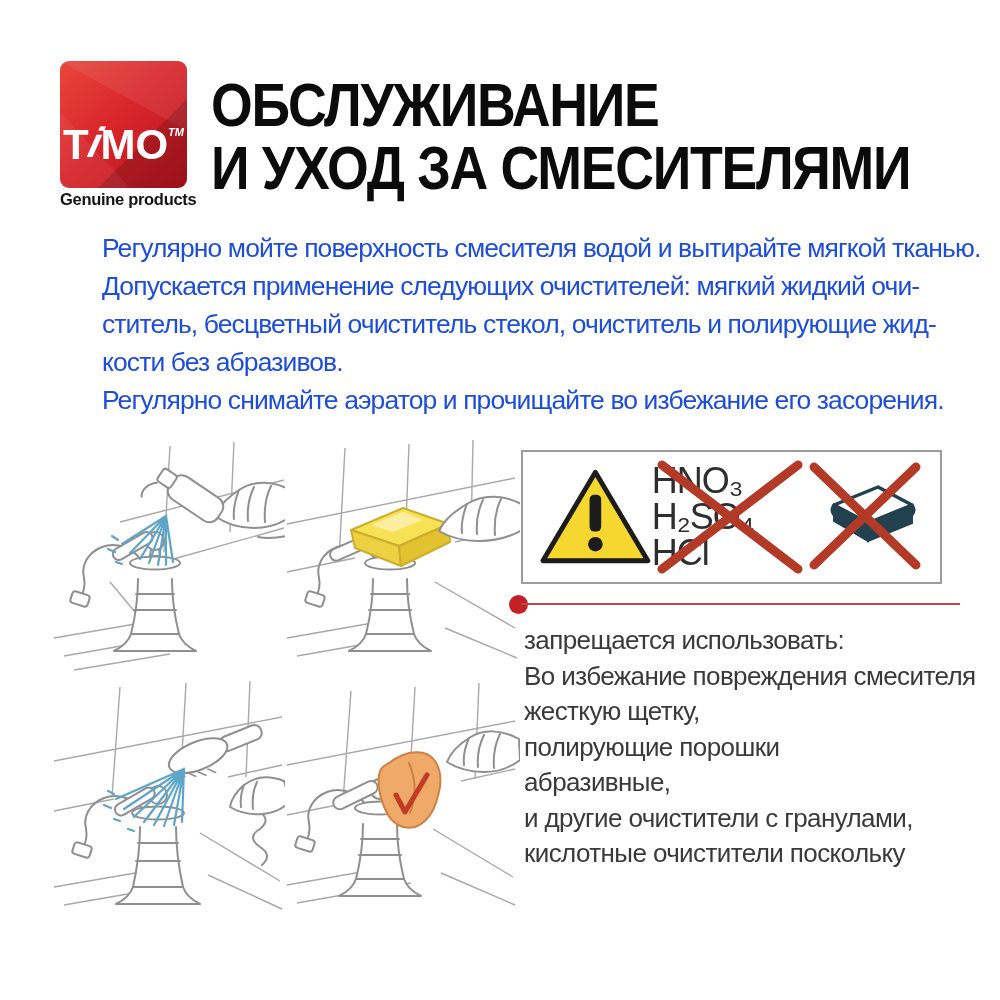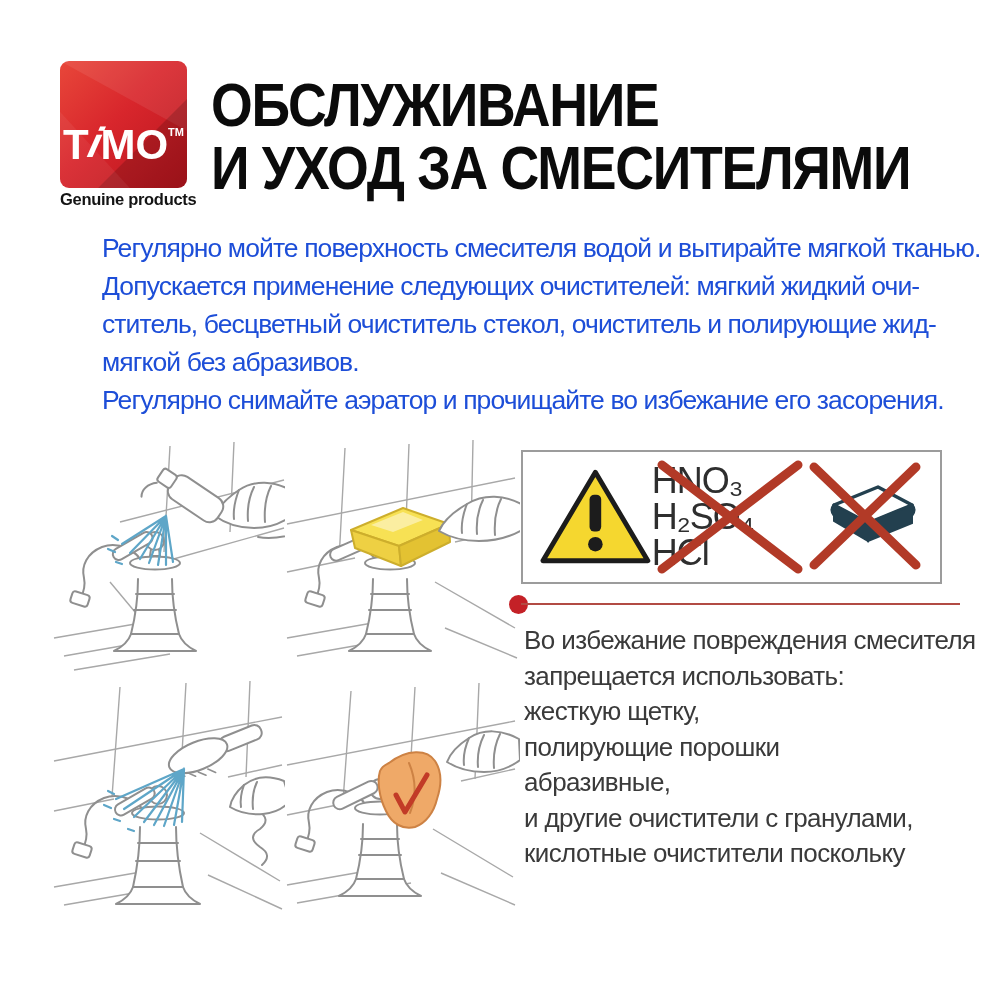--- a/index.html
+++ b/index.html
@@ -11,21 +11,21 @@
         background:linear-gradient(135deg,#e8473a 0%,#d8262c 45%,#b8151e 100%);overflow:hidden;}
   .logo .facet1{position:absolute;inset:0;background:rgba(255,255,255,0.08);
         clip-path:polygon(0 0,100% 0,100% 55%);}
   .logo .facet2{position:absolute;inset:0;background:rgba(0,0,0,0.16);
         clip-path:polygon(100% 30%,100% 100%,30% 100%);}
   .logo .facet3{position:absolute;inset:0;background:rgba(255,255,255,0.06);
         clip-path:polygon(0 100%,0 40%,55% 100%);}
   .brandrow{position:absolute;left:0;right:0;bottom:22px;text-align:center;color:#fff;
         font-weight:bold;font-size:42px;line-height:42px;letter-spacing:0;}
   .brandrow .bi{display:inline-block;transform:skewX(-14deg) translateY(-2px);font-style:italic;}
-  .brandrow .tm{font-size:11px;vertical-align:top;line-height:16px;letter-spacing:0;}
+  .brandrow .tm{font-size:11px;vertical-align:top;line-height:16px;letter-spacing:0;font-style:italic;}
   .tagline{position:absolute;left:60px;top:190px;width:130px;font-size:16.5px;font-weight:bold;
         color:#141414;letter-spacing:-0.3px;white-space:nowrap;}
 
   
   .title{position:absolute;left:211px;top:74px;font-weight:bold;font-size:61px;line-height:63px;
         letter-spacing:-1.5px;color:#0b0b0b;transform:scaleX(0.88);transform-origin:left top;
         white-space:nowrap;}
 
   
   .para{position:absolute;left:102px;top:229px;font-size:26.5px;line-height:38px;color:#1d4ed8;
@@ -72,21 +72,21 @@
 
   <div class="title">
     <div>ОБСЛУЖИВАНИЕ</div>
     <div>И УХОД ЗА СМЕСИТЕЛЯМИ</div>
   </div>
 
   <div class="para">
     <div class="pline">Регулярно мойте поверхность смесителя водой и вытирайте мягкой тканью.</div>
     <div class="pline">Допускается применение следующих очистителей: мягкий жидкий очи-</div>
     <div class="pline">ститель, бесцветный очиститель стекол, очиститель и полирующие жид-</div>
-    <div class="pline">мягкой без абразивов.</div>
+    <div class="pline">кости без абразивов.</div>
     <div class="pline">Регулярно снимайте аэратор и прочищайте во избежание его засорения.</div>
   </div>
 
   <div class="illos">
 
     <svg width="235" height="245" viewBox="0 0 235 245">
       <g stroke="#a8a8a8" stroke-width="1.4" fill="none">
         <path d="M120,14 L114,120 M184,10 L180,100 M244,8 L242,96"></path>
         <path d="M70,90 L234,48 M120,128 L234,96"></path>
         <path d="M60,150 L110,210 M4,206 L120,186 M14,224 L128,204 M24,238 L120,222"></path>
@@ -246,22 +246,22 @@
       <svg class="xoverlay" width="118" height="112" viewBox="0 0 118 112">
         <path d="M8,6 L110,104 M110,6 L8,104" stroke="#b23a27" stroke-width="9" stroke-linecap="round" fill="none"></path>
       </svg>
     </div>
   </div>
 
   <div class="reddot"></div>
   <div class="redline"></div>
 
   <div class="prohib">
+    <div class="pline">запрещается использовать:</div>
     <div class="pline">Во избежание повреждения смесителя</div>
-    <div class="pline">запрещается использовать:</div>
     <div class="pline">жесткую щетку,</div>
     <div class="pline">полирующие порошки</div>
     <div class="pline">абразивные,</div>
     <div class="pline">и другие очистители с гранулами,</div>
     <div class="pline">кислотные очистители поскольку</div>
   </div>
 
 </div>
 
 </body></html>

